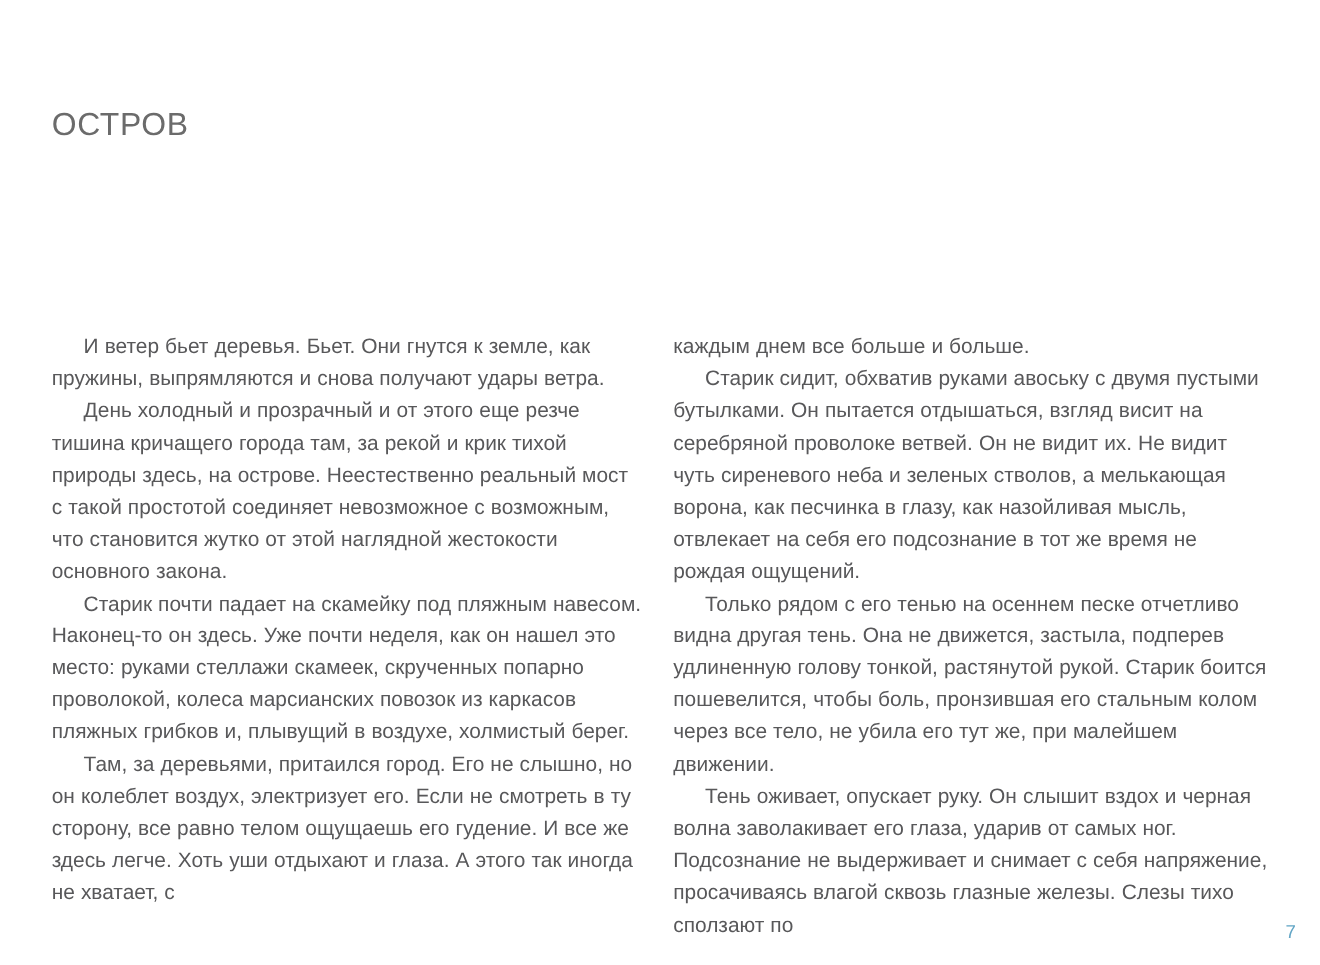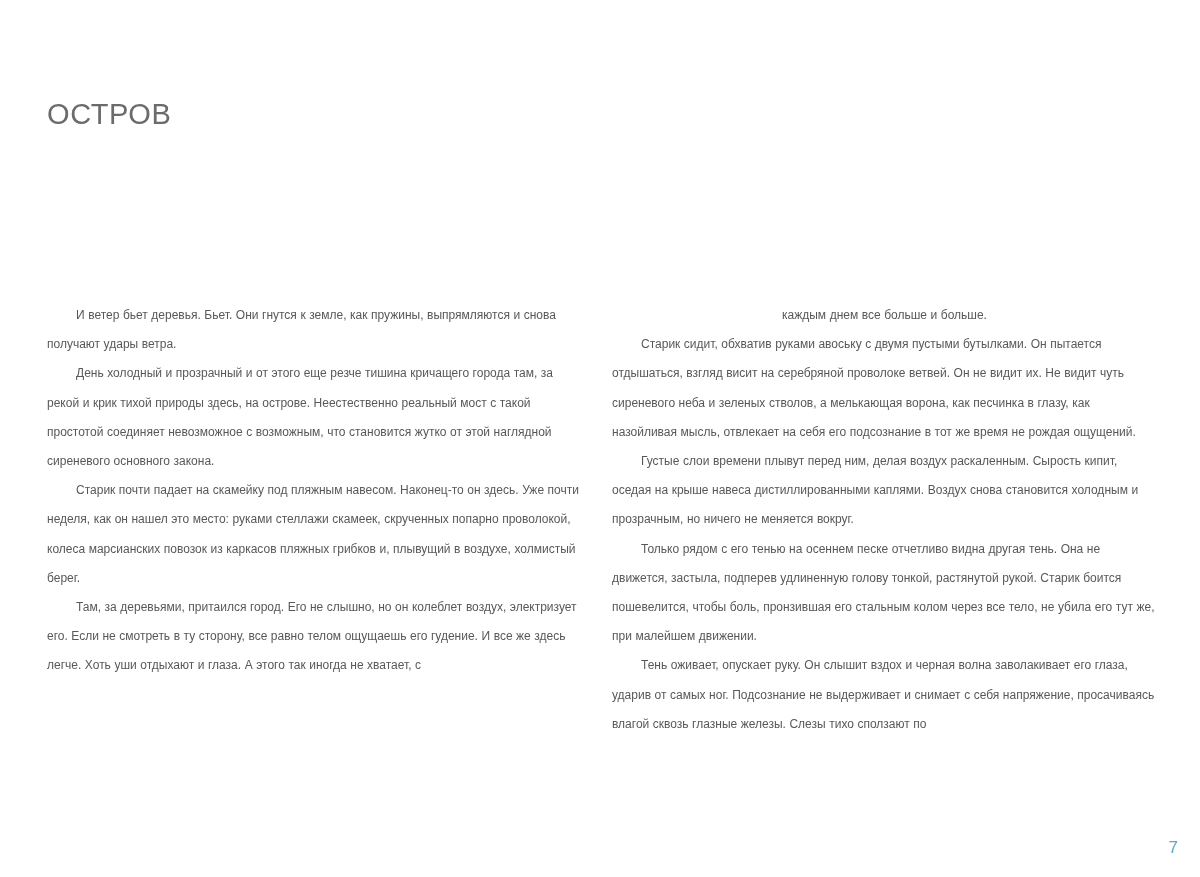--- a/index.html
+++ b/index.html
@@ -50,32 +50,31 @@
     flex: 0 0 537px;
   }
 
   .column--right {
     width: 545px;
     flex: 0 0 545px;
   }
 
   .para {
     margin: 0;
-    font-size: 12px;
+    font-size: 19px;
     line-height: 29.2px;
     color: #58585a;
     text-indent: 29px;
     text-align: left;
     word-spacing: 0.2px;
   }
 
   
   .para--continued {
     text-indent: 0;
-    text-align: center;
   }
 
   
   .page-number {
     position: absolute;
     right: 44px;
     bottom: 19px;
     font-size: 17px;
     line-height: 20px;
     color: #63a6c6;
@@ -86,29 +85,28 @@
 <body>
 
 <div class="page">
 
   <h1 class="chapter-title">ОСТРОВ</h1>
 
   <div class="body-columns">
 
     <div class="column column--left">
       <p class="para">И ветер бьет деревья. Бьет. Они гнутся к земле, как пружины, выпрямляются и снова получают удары ветра.</p>
-      <p class="para">День холодный и прозрачный и от этого еще резче тишина кричащего города там, за рекой и крик тихой природы здесь, на острове. Неестественно реальный мост с такой простотой соединяет невозможное с возможным, что становится жутко от этой наглядной сиреневого основного закона.</p>
+      <p class="para">День холодный и прозрачный и от этого еще резче тишина кричащего города там, за рекой и крик тихой природы здесь, на острове. Неестественно реальный мост с такой простотой соединяет невозможное с возможным, что становится жутко от этой наглядной жестокости основного закона.</p>
       <p class="para">Старик почти падает на скамейку под пляжным навесом. Наконец-то он здесь. Уже почти неделя, как он нашел это место: руками стеллажи скамеек, скрученных попарно проволокой, колеса марсианских повозок из каркасов пляжных грибков и, плывущий в воздухе, холмистый берег.</p>
       <p class="para">Там, за деревьями, притаился город. Его не слышно, но он колеблет воздух, электризует его. Если не смотреть в ту сторону, все равно телом ощущаешь его гудение. И все же здесь легче. Хоть уши отдыхают и глаза. А этого так иногда не хватает, с</p>
     </div>
 
     <div class="column column--right">
       <p class="para para--continued">каждым днем все больше и больше.</p>
       <p class="para">Старик сидит, обхватив руками авоську с двумя пустыми бутылками. Он пытается отдышаться, взгляд висит на серебряной проволоке ветвей. Он не видит их. Не видит чуть сиреневого неба и зеленых стволов, а мелькающая ворона, как песчинка в глазу, как назойливая мысль, отвлекает на себя его подсознание в тот же время не рождая ощущений.</p>
-      <p class="para">Густые слои времени плывут перед ним, делая воздух раскаленным. Сырость кипит, оседая на крыше навеса дистиллированными каплями. Воздух снова становится холодным и прозрачным, но ничего не меняется вокруг.</p>
       <p class="para">Только рядом с его тенью на осеннем песке отчетливо видна другая тень. Она не движется, застыла, подперев удлиненную голову тонкой, растянутой рукой. Старик боится пошевелится, чтобы боль, пронзившая его стальным колом через все тело, не убила его тут же, при малейшем движении.</p>
       <p class="para">Тень оживает, опускает руку. Он слышит вздох и черная волна заволакивает его глаза, ударив от самых ног. Подсознание не выдерживает и снимает с себя напряжение, просачиваясь влагой сквозь глазные железы. Слезы тихо сползают по</p>
     </div>
 
   </div>
 
   <div class="page-number">7</div>
 
 </div>
 

